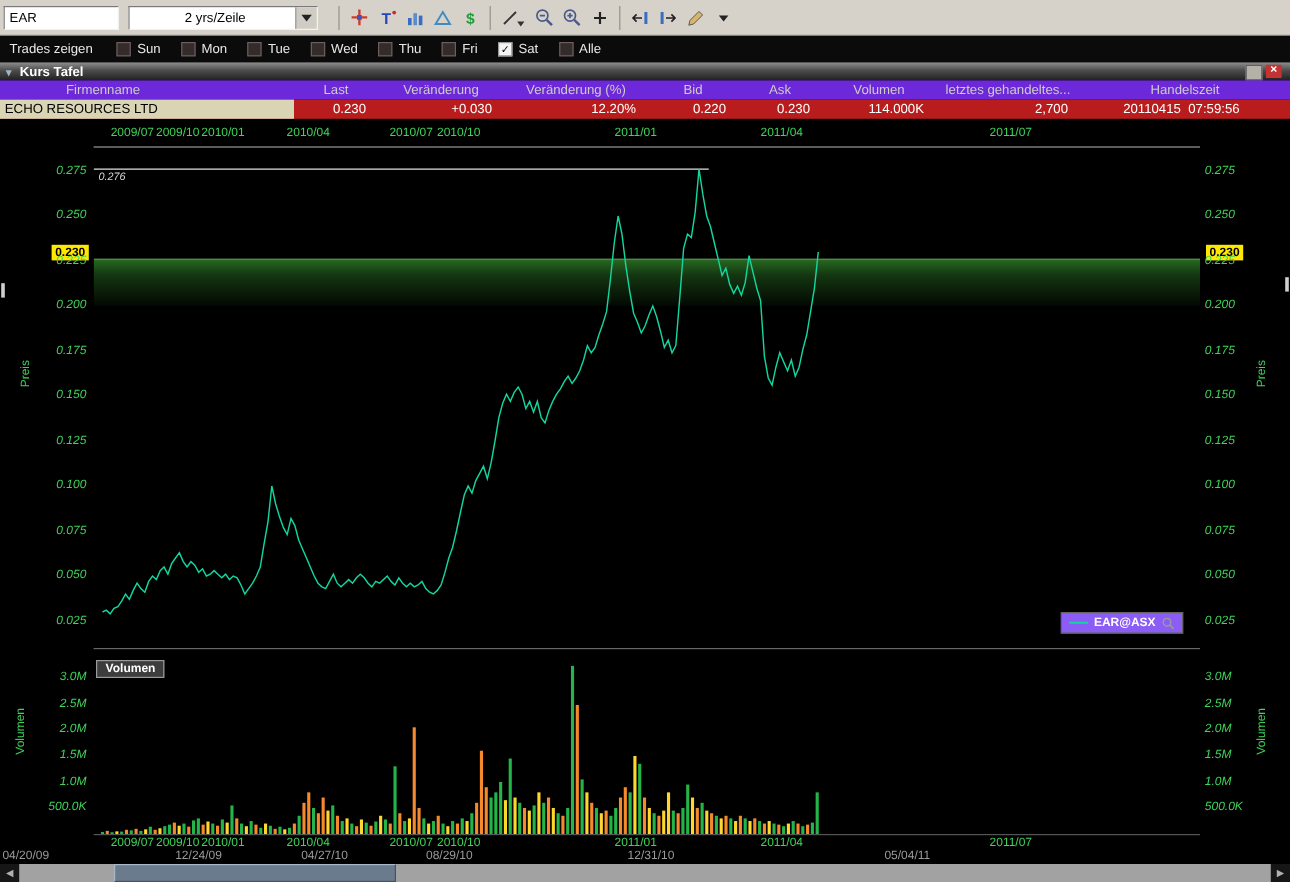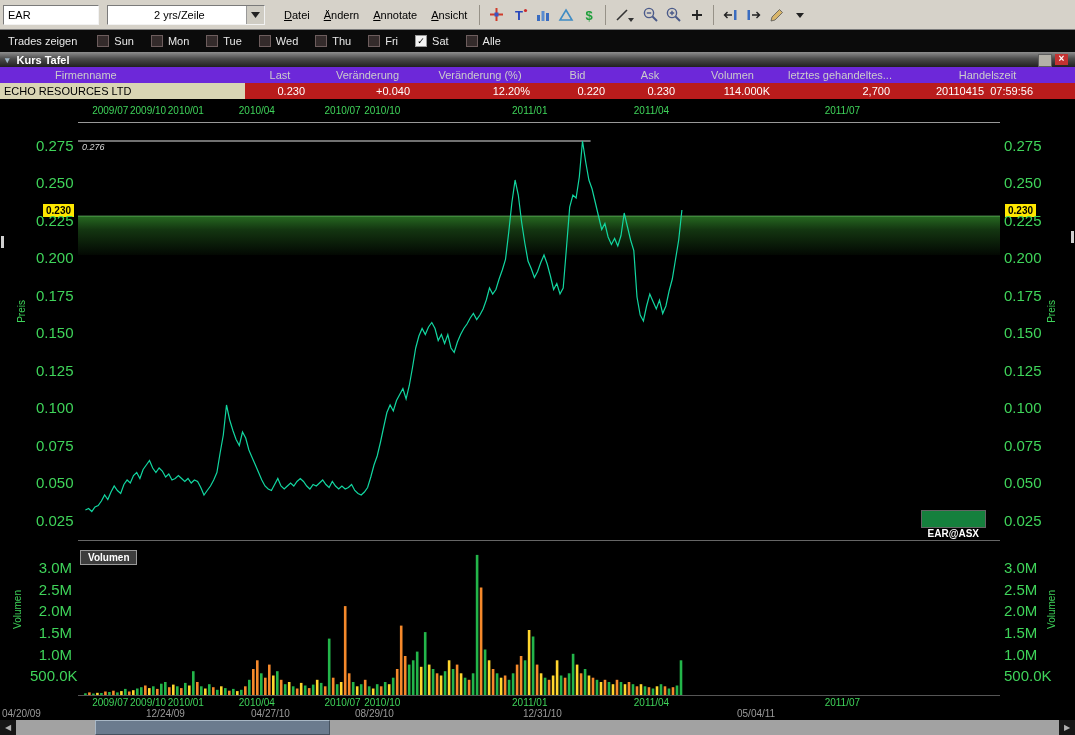--- a/index.html
+++ b/index.html
@@ -50,28 +50,28 @@
   .hcell.first{text-align:left;padding-left:55px;}
   .rcell{text-align:right;padding-right:10px;white-space:pre;overflow:hidden;}
   .rcell.first{text-align:left;padding-left:4px;background:var(--companybg,#d9d5b4);color:#000;height:16px;line-height:16px;}
   .rcell.last{padding-right:42px;}
 
   
   .hline{position:absolute;height:1px;}
   #price-plot{position:absolute;left:78px;top:123px;width:922px;height:417px;}
   #volume-plot{position:absolute;left:78px;top:548px;width:922px;height:147px;}
   .xt{position:absolute;width:60px;text-align:center;font-size:10px;color:var(--axis,#3fd45a);}
-  .yt{position:absolute;font-size:15px;color:var(--axis,#3fd45a);white-space:nowrap;}
+  .yt{position:absolute;font-size:10px;color:var(--axis,#3fd45a);white-space:nowrap;font-style:italic;}
   .yt-r{text-align:right;}
   .vlabel{position:absolute;font-size:10px;color:var(--axis,#3fd45a);writing-mode:vertical-rl;transform:rotate(180deg);}
   .tag{position:absolute;background:var(--tagbg,#ffe800);color:#000;font-size:10px;font-weight:bold;
     padding:0 3px;height:13px;line-height:13px;}
   #high-label{position:absolute;left:4px;top:19px;font-size:9px;color:#d8d8d8;font-style:italic;}
-  #legend{position:absolute;right:14px;bottom:12px;background:#15803d;border:1px solid #646464;
-    color:#fff;font-size:10px;font-weight:bold;display:flex;align-items:center;gap:16px;padding:1px 6px;height:14px;flex-direction:column;}
+  #legend{position:absolute;right:14px;bottom:12px;background:#8b5cf6;border:1px solid #646464;
+    color:#fff;font-size:10px;font-weight:bold;display:flex;align-items:center;gap:5px;padding:1px 6px;height:14px;}
   #volbox{position:absolute;left:2px;top:2px;background:#3d3d3d;border:1px solid #9a9a9a;color:#fff;
     font-weight:bold;font-size:10px;padding:0 7px;height:13px;line-height:13px;}
 
   
   .navd{position:absolute;top:708px;font-size:10px;color:#9a9a9a;white-space:nowrap;}
   #scrollbar{position:absolute;left:0;top:720px;width:1075px;height:15px;background:#a2a2a2;}
   .sb-btn{position:absolute;top:0;width:16px;height:15px;background:#161616;color:#b0b0b0;
     font-size:8px;line-height:15px;text-align:center;}
   #sb-left{left:0;}
   #sb-right{right:0;}
@@ -87,26 +87,20 @@
   <div id="toolbar">
     <input id="symbol-input" value="EAR" style="">
     <div class="select-box">
       <span class="select-text">2 yrs/Zeile</span>
       <span class="select-arrow">
         <svg width="9" height="6">
             <path d="M0 0l4.5 6L9 0z" fill="#222"></path>
           </svg>
       </span>
     </div>
-    <div id="menus">
-        <span class="menu-item"><u>D</u>atei</span>
-        <span class="menu-item"><u>Ä</u>ndern</span>
-        <span class="menu-item"><u>A</u>nnotate</span>
-        <span class="menu-item"><u>A</u>nsicht</span>
-      </div>
     <span class="tb-sep"></span>
     <span class="tb-icon">
       <svg width="17" height="17">
           <path d="M8.5 2v13M2 8.5h13" stroke="#cf3b2a" stroke-width="2" fill="none"></path>
           <rect x="6.5" y="6.5" width="4" height="4" fill="#3b55c4"></rect>
         </svg>
     </span>
     <span class="tb-icon">
       <svg width="16" height="16">
           <text x="7" y="13" font-size="13" font-weight="bold" fill="#2746bb" text-anchor="middle">T</text>
@@ -233,21 +227,21 @@
       <div class="hcell">Veränderung (%)</div>
       <div class="hcell">Bid</div>
       <div class="hcell">Ask</div>
       <div class="hcell">Volumen</div>
       <div class="hcell">letztes gehandeltes...</div>
       <div class="hcell">Handelszeit</div>
     </div>
   <div id="qtable-row">
       <div class="rcell first">ECHO RESOURCES LTD</div>
       <div class="rcell">0.230</div>
-      <div class="rcell">+0.040</div>
+      <div class="rcell">+0.030</div>
       <div class="rcell">12.20%</div>
       <div class="rcell">0.220</div>
       <div class="rcell">0.230</div>
       <div class="rcell">114.000K</div>
       <div class="rcell">2,700</div>
       <div class="rcell last">20110415  07:59:56</div>
     </div>
 
   <div class="hline" style="left:78px;top:122px;width:922px;background:#999;"></div>
   <div class="hline" style="left:78px;top:540px;width:922px;background:#666;"></div>

